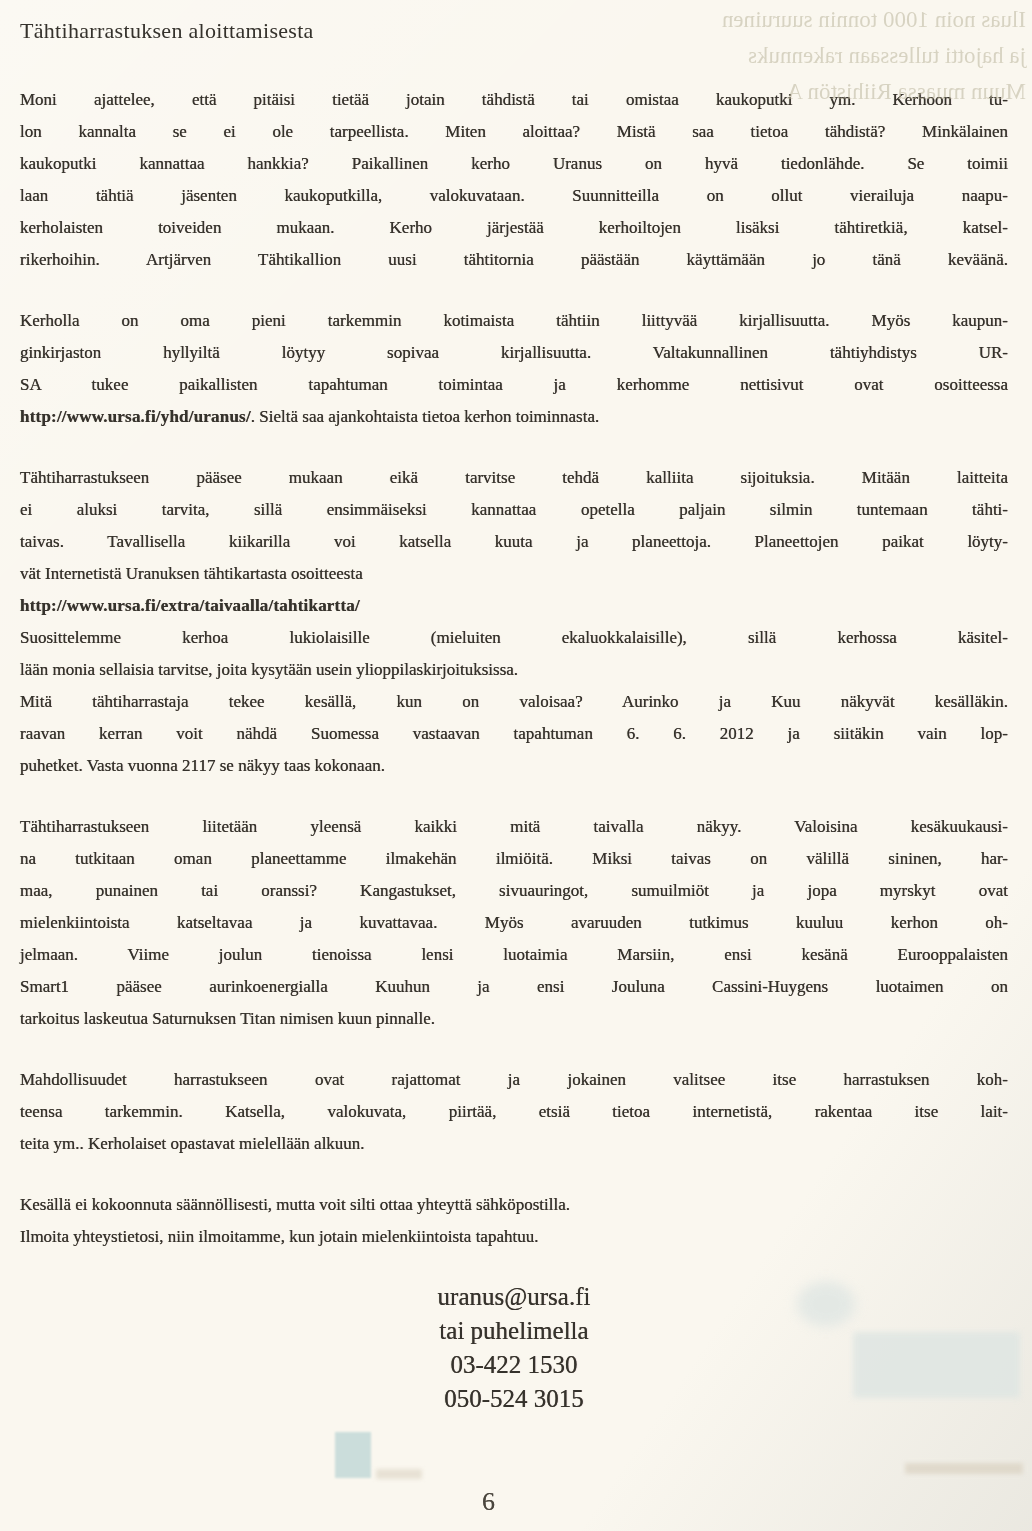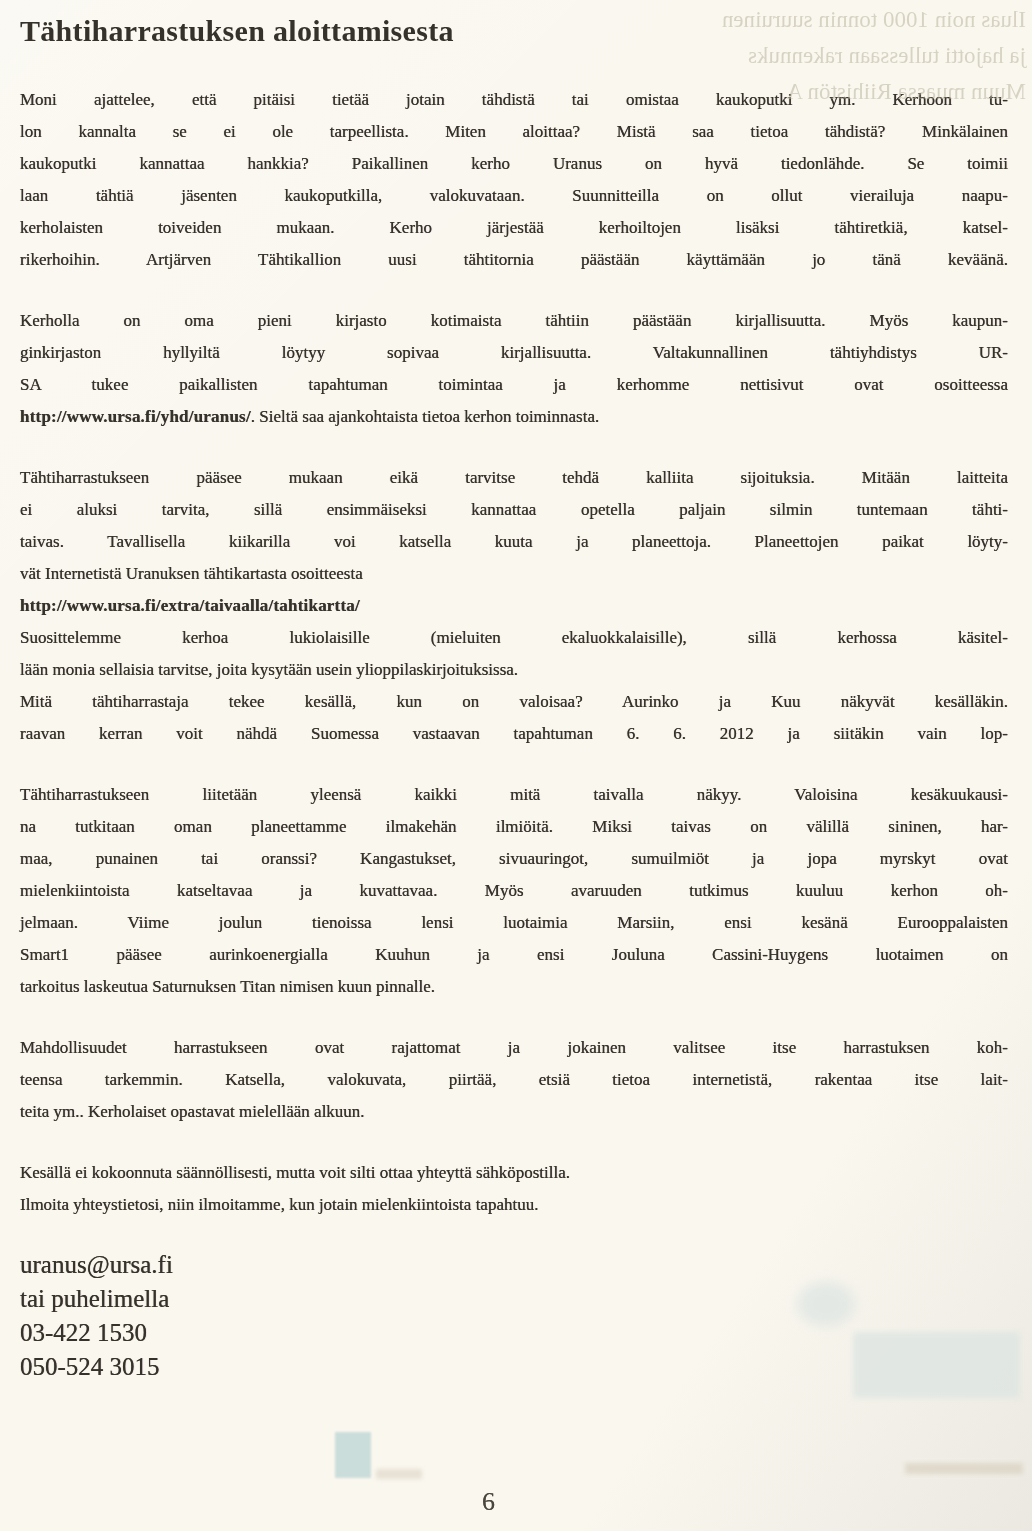--- a/index.html
+++ b/index.html
@@ -13,38 +13,38 @@
     position:relative;width:1032px;height:1531px;
     background:
       linear-gradient(135deg, rgba(255,255,255,0.25) 0%, rgba(255,255,255,0) 30%),
       linear-gradient(to bottom right, rgba(221,218,208,0) 78%, rgba(205,205,198,0.35) 100%),
       var(--bg,#faf7ef);
     box-sizing:border-box;
     padding:16px 24px 0 20px;
     color:var(--ink,#35322c);
   }
   .doc-title{
-    font-weight:bold;
-    font-size:30px;line-height:30px;
+    font-weight:normal;
+    font-size:22px;line-height:30px;
     letter-spacing:0.3px;
   }
   .body-text{margin-top:38px;}
   .para{margin:0 0 29px 0;}
   .para:last-child{margin-bottom:8px;}
   .line{
     font-size:17px;line-height:32px;
     white-space:normal;
     text-shadow:
       0 0 0.6px rgba(70,62,52,0.85),
       0.9px 0 0.6px rgba(150,80,135,0.10),
       -0.9px 0 0.6px rgba(95,130,70,0.10);
   }
   .line.fill{text-align:justify;text-align-last:justify;}
   .line b{font-weight:bold;letter-spacing:0.2px;}
-  .contact{margin-top:27px;}
+  .contact{margin-top:27px;text-align:center;}
   .contact .line{line-height:34px;font-size:25px;}
   
   .ghost-top{
     position:absolute;top:2px;right:6px;width:370px;
     transform:scaleX(-1);
     color:var(--ghost,#b6b096);
     opacity:0.5;filter:blur(0.7px);
     font-size:23px;line-height:36px;
     text-align:left;
     pointer-events:none;
@@ -98,35 +98,36 @@
   <div class="body-text">
       <div class="para">
         <div class="line fill"><span>Moni ajattelee, että pitäisi tietää jotain tähdistä tai omistaa kaukoputki ym.  Kerhoon tu-</span></div>
         <div class="line fill"><span>lon kannalta se ei ole tarpeellista. Miten aloittaa? Mistä saa tietoa tähdistä? Minkälainen</span></div>
         <div class="line fill"><span>kaukoputki kannattaa hankkia? Paikallinen kerho Uranus on hyvä tiedonlähde. Se toimii</span></div>
         <div class="line fill"><span>laan tähtiä jäsenten kaukoputkilla, valokuvataan. Suunnitteilla on ollut vierailuja naapu-</span></div>
         <div class="line fill"><span>kerholaisten toiveiden mukaan.  Kerho järjestää kerhoiltojen  lisäksi tähtiretkiä, katsel-</span></div>
         <div class="line fill"><span>rikerhoihin. Artjärven Tähtikallion uusi tähtitornia päästään käyttämään jo tänä keväänä.</span></div>
       </div>
       <div class="para">
-        <div class="line fill"><span>Kerholla on oma pieni kirjasto kotimaista tähtiin päästään kirjallisuutta. Myös kaupun-</span></div>
+        <div class="line fill"><span>Kerholla on oma pieni tarkemmin kotimaista tähtiin liittyvää kirjallisuutta. Myös kaupun-</span></div>
         <div class="line fill"><span>ginkirjaston  hyllyiltä  löytyy sopivaa kirjallisuutta. Valtakunnallinen tähtiyhdistys UR-</span></div>
         <div class="line fill"><span>SA tukee paikallisten tapahtuman toimintaa ja kerhomme  nettisivut ovat osoitteessa</span></div>
         <div class="line"><b>http://www.ursa.fi/yhd/uranus/</b><span>. Sieltä saa ajankohtaista tietoa kerhon toiminnasta.</span></div>
       </div>
       <div class="para">
         <div class="line fill"><span>Tähtiharrastukseen pääsee mukaan eikä tarvitse tehdä kalliita sijoituksia. Mitään laitteita</span></div>
         <div class="line fill"><span>ei aluksi tarvita, sillä ensimmäiseksi kannattaa opetella paljain silmin tuntemaan tähti-</span></div>
         <div class="line fill"><span>taivas. Tavallisella kiikarilla voi katsella kuuta ja planeettoja. Planeettojen paikat löyty-</span></div>
         <div class="line"><span>vät Internetistä Uranuksen tähtikartasta osoitteesta</span></div>
         <div class="line"><b>http://www.ursa.fi/extra/taivaalla/tahtikartta/</b></div>
         <div class="line fill"><span>Suosittelemme kerhoa lukiolaisille (mieluiten ekaluokkalaisille), sillä kerhossa käsitel-</span></div>
         <div class="line"><span>lään monia sellaisia tarvitse, joita kysytään usein ylioppilaskirjoituksissa.</span></div>
         <div class="line fill"><span>Mitä tähtiharrastaja tekee kesällä, kun on valoisaa? Aurinko ja Kuu näkyvät kesälläkin.</span></div>
         <div class="line fill"><span>raavan kerran voit nähdä Suomessa vastaavan tapahtuman 6. 6. 2012 ja siitäkin vain lop-</span></div>
+        <div class="line"><span>puhetket. Vasta vuonna 2117 se näkyy taas kokonaan.</span></div>
       </div>
       <div class="para">
         <div class="line fill"><span>Tähtiharrastukseen liitetään yleensä kaikki mitä taivalla näkyy.  Valoisina kesäkuukausi-</span></div>
         <div class="line fill"><span>na  tutkitaan oman planeettamme ilmakehän ilmiöitä. Miksi taivas on välillä sininen, har-</span></div>
         <div class="line fill"><span>maa, punainen tai oranssi? Kangastukset, sivuauringot, sumuilmiöt ja jopa myrskyt ovat</span></div>
         <div class="line fill"><span>mielenkiintoista katseltavaa ja kuvattavaa. Myös avaruuden tutkimus kuuluu kerhon oh-</span></div>
         <div class="line fill"><span>jelmaan. Viime joulun tienoissa lensi luotaimia Marsiin, ensi kesänä Eurooppalaisten</span></div>
         <div class="line fill"><span>Smart1 pääsee aurinkoenergialla Kuuhun ja ensi Jouluna Cassini-Huygens luotaimen on</span></div>
         <div class="line"><span>tarkoitus  laskeutua Saturnuksen Titan nimisen kuun pinnalle.</span></div>
       </div>

